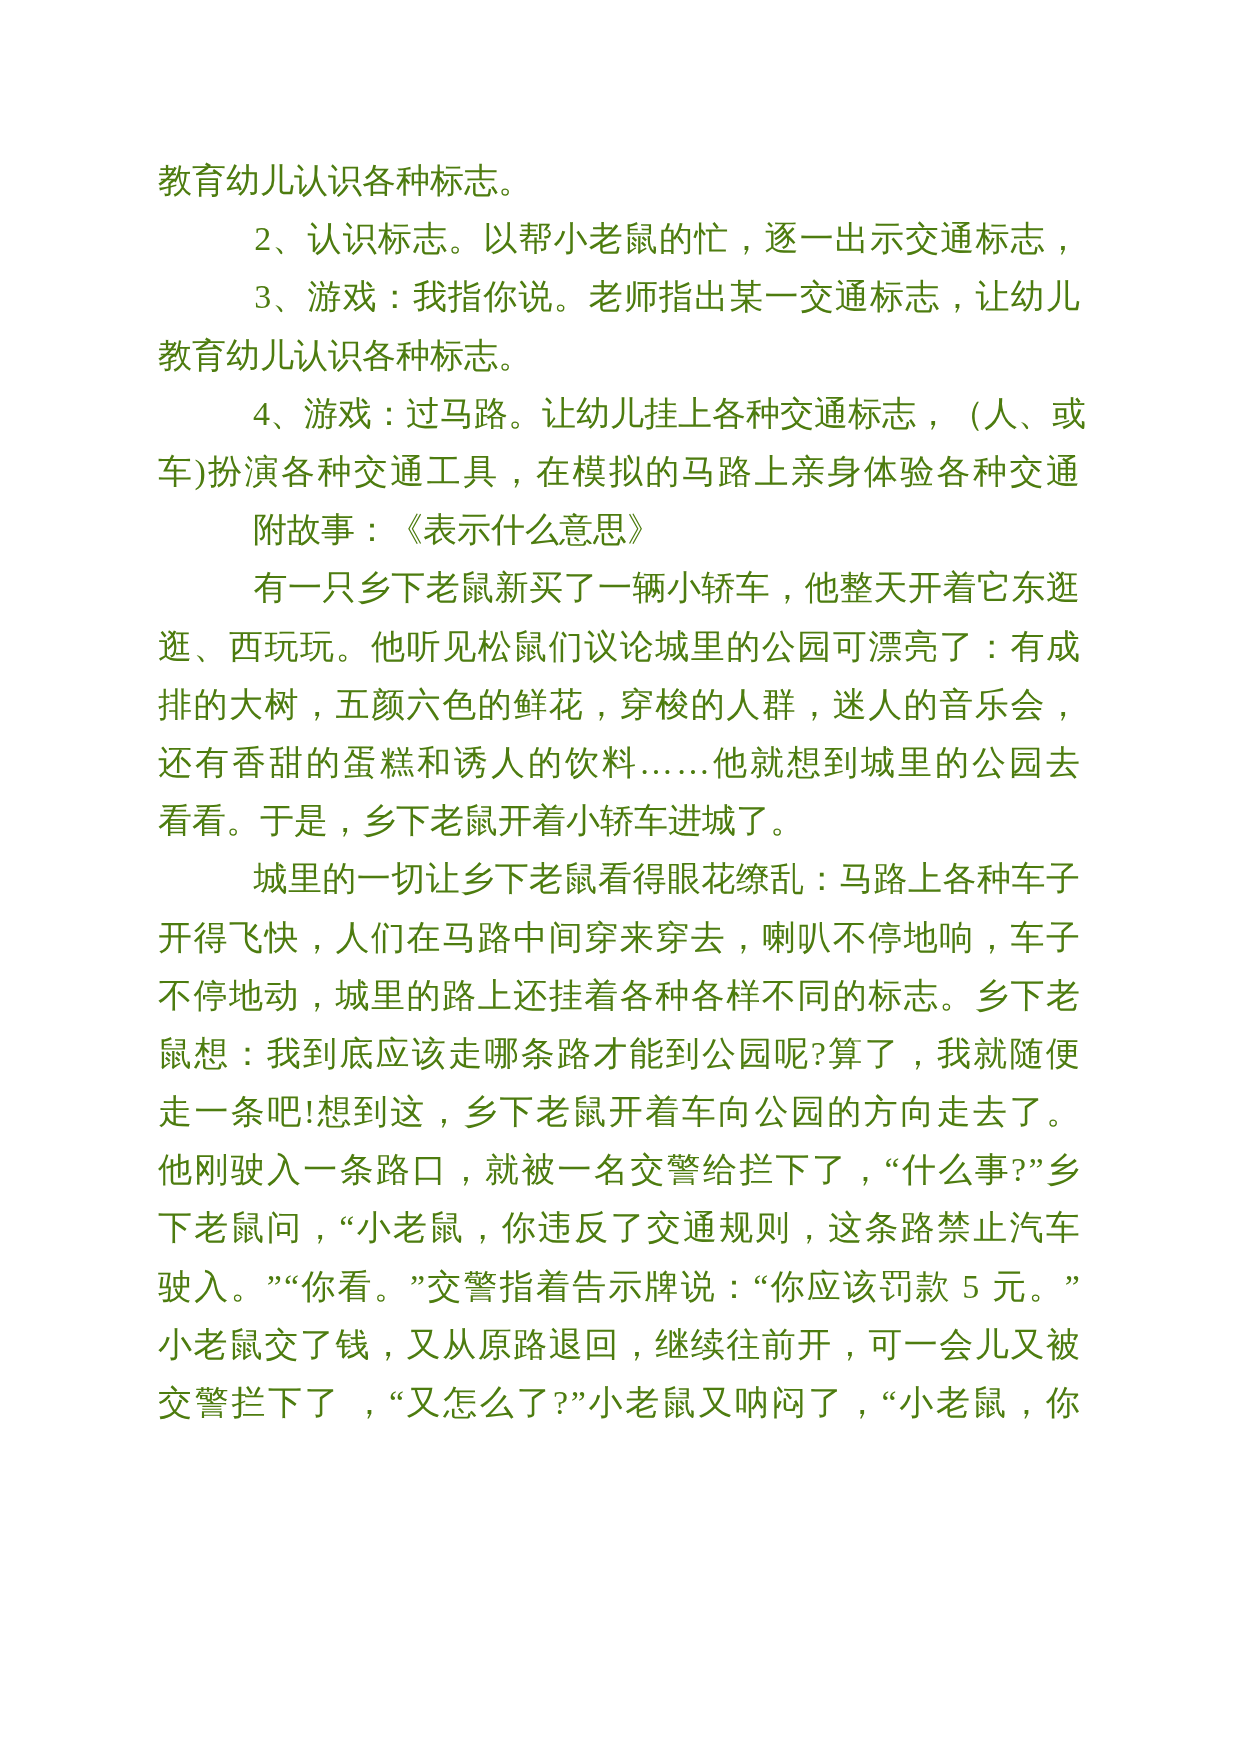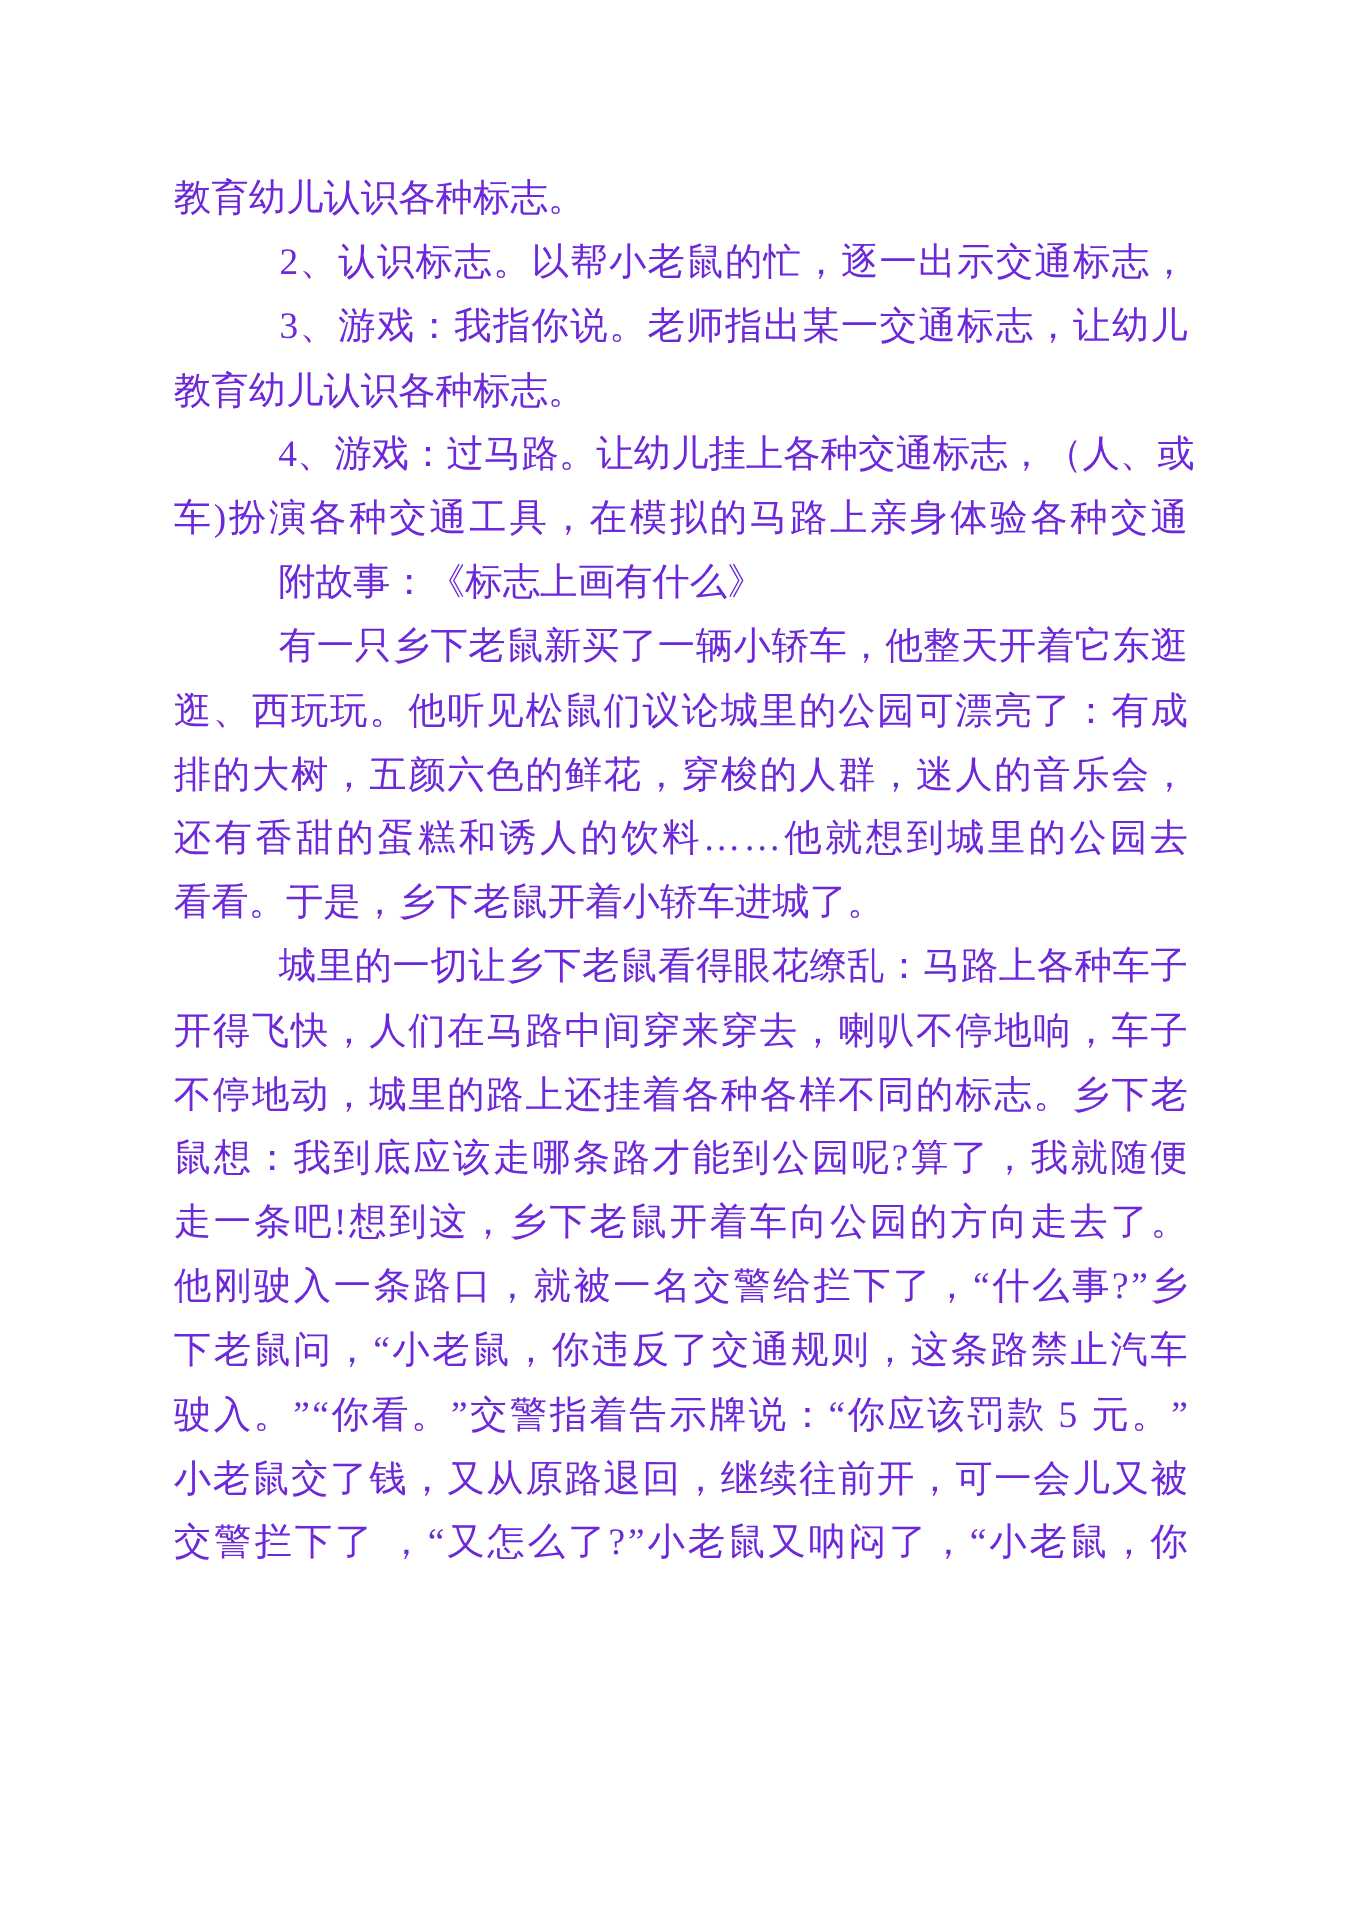--- a/index.html
+++ b/index.html
@@ -19,21 +19,21 @@
     position: absolute;
     left: 158px;
     top: 152px;
     width: 922px;
   }
   .line {
     height: 58.2px;
     line-height: 58.2px;
     font-size: 34px;
     font-weight: 400;
-    color: #6d28d9;
+    color: #4d7c0f;
     white-space: pre;
   }
   .line.justify {
     display: flex;
     justify-content: space-between;
     align-items: center;
   }
   .line.justify .ch {
     display: block;
     white-space: pre;
@@ -53,21 +53,21 @@
 <body>
 
 <div class="page">
   <div class="textblock" style="color: rgb(28, 28, 28);">
       <div class="line plain">教育幼儿认识各种标志。</div>
       <div class="line justify indent"><span class="indent-spacer"></span><span class="ch">2</span><span class="ch">、</span><span class="ch">认</span><span class="ch">识</span><span class="ch">标</span><span class="ch">志</span><span class="ch">。</span><span class="ch">以</span><span class="ch">帮</span><span class="ch">小</span><span class="ch">老</span><span class="ch">鼠</span><span class="ch">的</span><span class="ch">忙</span><span class="ch">，</span><span class="ch">逐</span><span class="ch">一</span><span class="ch">出</span><span class="ch">示</span><span class="ch">交</span><span class="ch">通</span><span class="ch">标</span><span class="ch">志</span><span class="ch">，</span></div>
       <div class="line justify indent"><span class="indent-spacer"></span><span class="ch">3</span><span class="ch">、</span><span class="ch">游</span><span class="ch">戏</span><span class="ch">：</span><span class="ch">我</span><span class="ch">指</span><span class="ch">你</span><span class="ch">说</span><span class="ch">。</span><span class="ch">老</span><span class="ch">师</span><span class="ch">指</span><span class="ch">出</span><span class="ch">某</span><span class="ch">一</span><span class="ch">交</span><span class="ch">通</span><span class="ch">标</span><span class="ch">志</span><span class="ch">，</span><span class="ch">让</span><span class="ch">幼</span><span class="ch">儿</span></div>
       <div class="line plain">教育幼儿认识各种标志。</div>
       <div class="line justify indent"><span class="indent-spacer"></span><span class="ch">4</span><span class="ch">、</span><span class="ch">游</span><span class="ch">戏</span><span class="ch">：</span><span class="ch">过</span><span class="ch">马</span><span class="ch">路</span><span class="ch">。</span><span class="ch">让</span><span class="ch">幼</span><span class="ch">儿</span><span class="ch">挂</span><span class="ch">上</span><span class="ch">各</span><span class="ch">种</span><span class="ch">交</span><span class="ch">通</span><span class="ch">标</span><span class="ch">志</span><span class="ch">，</span><span class="ch">（</span><span class="ch">人</span><span class="ch">、</span><span class="ch">或</span></div>
       <div class="line justify"><span class="ch">车</span><span class="ch">)</span><span class="ch">扮</span><span class="ch">演</span><span class="ch">各</span><span class="ch">种</span><span class="ch">交</span><span class="ch">通</span><span class="ch">工</span><span class="ch">具</span><span class="ch">，</span><span class="ch">在</span><span class="ch">模</span><span class="ch">拟</span><span class="ch">的</span><span class="ch">马</span><span class="ch">路</span><span class="ch">上</span><span class="ch">亲</span><span class="ch">身</span><span class="ch">体</span><span class="ch">验</span><span class="ch">各</span><span class="ch">种</span><span class="ch">交</span><span class="ch">通</span></div>
-      <div class="line plain indent">附故事：《标志上画有什么》</div>
+      <div class="line plain indent">附故事：《表示什么意思》</div>
       <div class="line justify indent"><span class="indent-spacer"></span><span class="ch">有</span><span class="ch">一</span><span class="ch">只</span><span class="ch">乡</span><span class="ch">下</span><span class="ch">老</span><span class="ch">鼠</span><span class="ch">新</span><span class="ch">买</span><span class="ch">了</span><span class="ch">一</span><span class="ch">辆</span><span class="ch">小</span><span class="ch">轿</span><span class="ch">车</span><span class="ch">，</span><span class="ch">他</span><span class="ch">整</span><span class="ch">天</span><span class="ch">开</span><span class="ch">着</span><span class="ch">它</span><span class="ch">东</span><span class="ch">逛</span></div>
       <div class="line justify"><span class="ch">逛</span><span class="ch">、</span><span class="ch">西</span><span class="ch">玩</span><span class="ch">玩</span><span class="ch">。</span><span class="ch">他</span><span class="ch">听</span><span class="ch">见</span><span class="ch">松</span><span class="ch">鼠</span><span class="ch">们</span><span class="ch">议</span><span class="ch">论</span><span class="ch">城</span><span class="ch">里</span><span class="ch">的</span><span class="ch">公</span><span class="ch">园</span><span class="ch">可</span><span class="ch">漂</span><span class="ch">亮</span><span class="ch">了</span><span class="ch">：</span><span class="ch">有</span><span class="ch">成</span></div>
       <div class="line justify"><span class="ch">排</span><span class="ch">的</span><span class="ch">大</span><span class="ch">树</span><span class="ch">，</span><span class="ch">五</span><span class="ch">颜</span><span class="ch">六</span><span class="ch">色</span><span class="ch">的</span><span class="ch">鲜</span><span class="ch">花</span><span class="ch">，</span><span class="ch">穿</span><span class="ch">梭</span><span class="ch">的</span><span class="ch">人</span><span class="ch">群</span><span class="ch">，</span><span class="ch">迷</span><span class="ch">人</span><span class="ch">的</span><span class="ch">音</span><span class="ch">乐</span><span class="ch">会</span><span class="ch">，</span></div>
       <div class="line justify"><span class="ch">还</span><span class="ch">有</span><span class="ch">香</span><span class="ch">甜</span><span class="ch">的</span><span class="ch">蛋</span><span class="ch">糕</span><span class="ch">和</span><span class="ch">诱</span><span class="ch">人</span><span class="ch">的</span><span class="ch">饮</span><span class="ch">料</span><span class="ch">…</span><span class="ch">…</span><span class="ch">他</span><span class="ch">就</span><span class="ch">想</span><span class="ch">到</span><span class="ch">城</span><span class="ch">里</span><span class="ch">的</span><span class="ch">公</span><span class="ch">园</span><span class="ch">去</span></div>
       <div class="line plain">看看。于是，乡下老鼠开着小轿车进城了。</div>
       <div class="line justify indent"><span class="indent-spacer"></span><span class="ch">城</span><span class="ch">里</span><span class="ch">的</span><span class="ch">一</span><span class="ch">切</span><span class="ch">让</span><span class="ch">乡</span><span class="ch">下</span><span class="ch">老</span><span class="ch">鼠</span><span class="ch">看</span><span class="ch">得</span><span class="ch">眼</span><span class="ch">花</span><span class="ch">缭</span><span class="ch">乱</span><span class="ch">：</span><span class="ch">马</span><span class="ch">路</span><span class="ch">上</span><span class="ch">各</span><span class="ch">种</span><span class="ch">车</span><span class="ch">子</span></div>
       <div class="line justify"><span class="ch">开</span><span class="ch">得</span><span class="ch">飞</span><span class="ch">快</span><span class="ch">，</span><span class="ch">人</span><span class="ch">们</span><span class="ch">在</span><span class="ch">马</span><span class="ch">路</span><span class="ch">中</span><span class="ch">间</span><span class="ch">穿</span><span class="ch">来</span><span class="ch">穿</span><span class="ch">去</span><span class="ch">，</span><span class="ch">喇</span><span class="ch">叭</span><span class="ch">不</span><span class="ch">停</span><span class="ch">地</span><span class="ch">响</span><span class="ch">，</span><span class="ch">车</span><span class="ch">子</span></div>
       <div class="line justify"><span class="ch">不</span><span class="ch">停</span><span class="ch">地</span><span class="ch">动</span><span class="ch">，</span><span class="ch">城</span><span class="ch">里</span><span class="ch">的</span><span class="ch">路</span><span class="ch">上</span><span class="ch">还</span><span class="ch">挂</span><span class="ch">着</span><span class="ch">各</span><span class="ch">种</span><span class="ch">各</span><span class="ch">样</span><span class="ch">不</span><span class="ch">同</span><span class="ch">的</span><span class="ch">标</span><span class="ch">志</span><span class="ch">。</span><span class="ch">乡</span><span class="ch">下</span><span class="ch">老</span></div>
       <div class="line justify"><span class="ch">鼠</span><span class="ch">想</span><span class="ch">：</span><span class="ch">我</span><span class="ch">到</span><span class="ch">底</span><span class="ch">应</span><span class="ch">该</span><span class="ch">走</span><span class="ch">哪</span><span class="ch">条</span><span class="ch">路</span><span class="ch">才</span><span class="ch">能</span><span class="ch">到</span><span class="ch">公</span><span class="ch">园</span><span class="ch">呢</span><span class="ch">?</span><span class="ch">算</span><span class="ch">了</span><span class="ch">，</span><span class="ch">我</span><span class="ch">就</span><span class="ch">随</span><span class="ch">便</span></div>
       <div class="line justify"><span class="ch">走</span><span class="ch">一</span><span class="ch">条</span><span class="ch">吧</span><span class="ch">!</span><span class="ch">想</span><span class="ch">到</span><span class="ch">这</span><span class="ch">，</span><span class="ch">乡</span><span class="ch">下</span><span class="ch">老</span><span class="ch">鼠</span><span class="ch">开</span><span class="ch">着</span><span class="ch">车</span><span class="ch">向</span><span class="ch">公</span><span class="ch">园</span><span class="ch">的</span><span class="ch">方</span><span class="ch">向</span><span class="ch">走</span><span class="ch">去</span><span class="ch">了</span><span class="ch">。</span></div>

